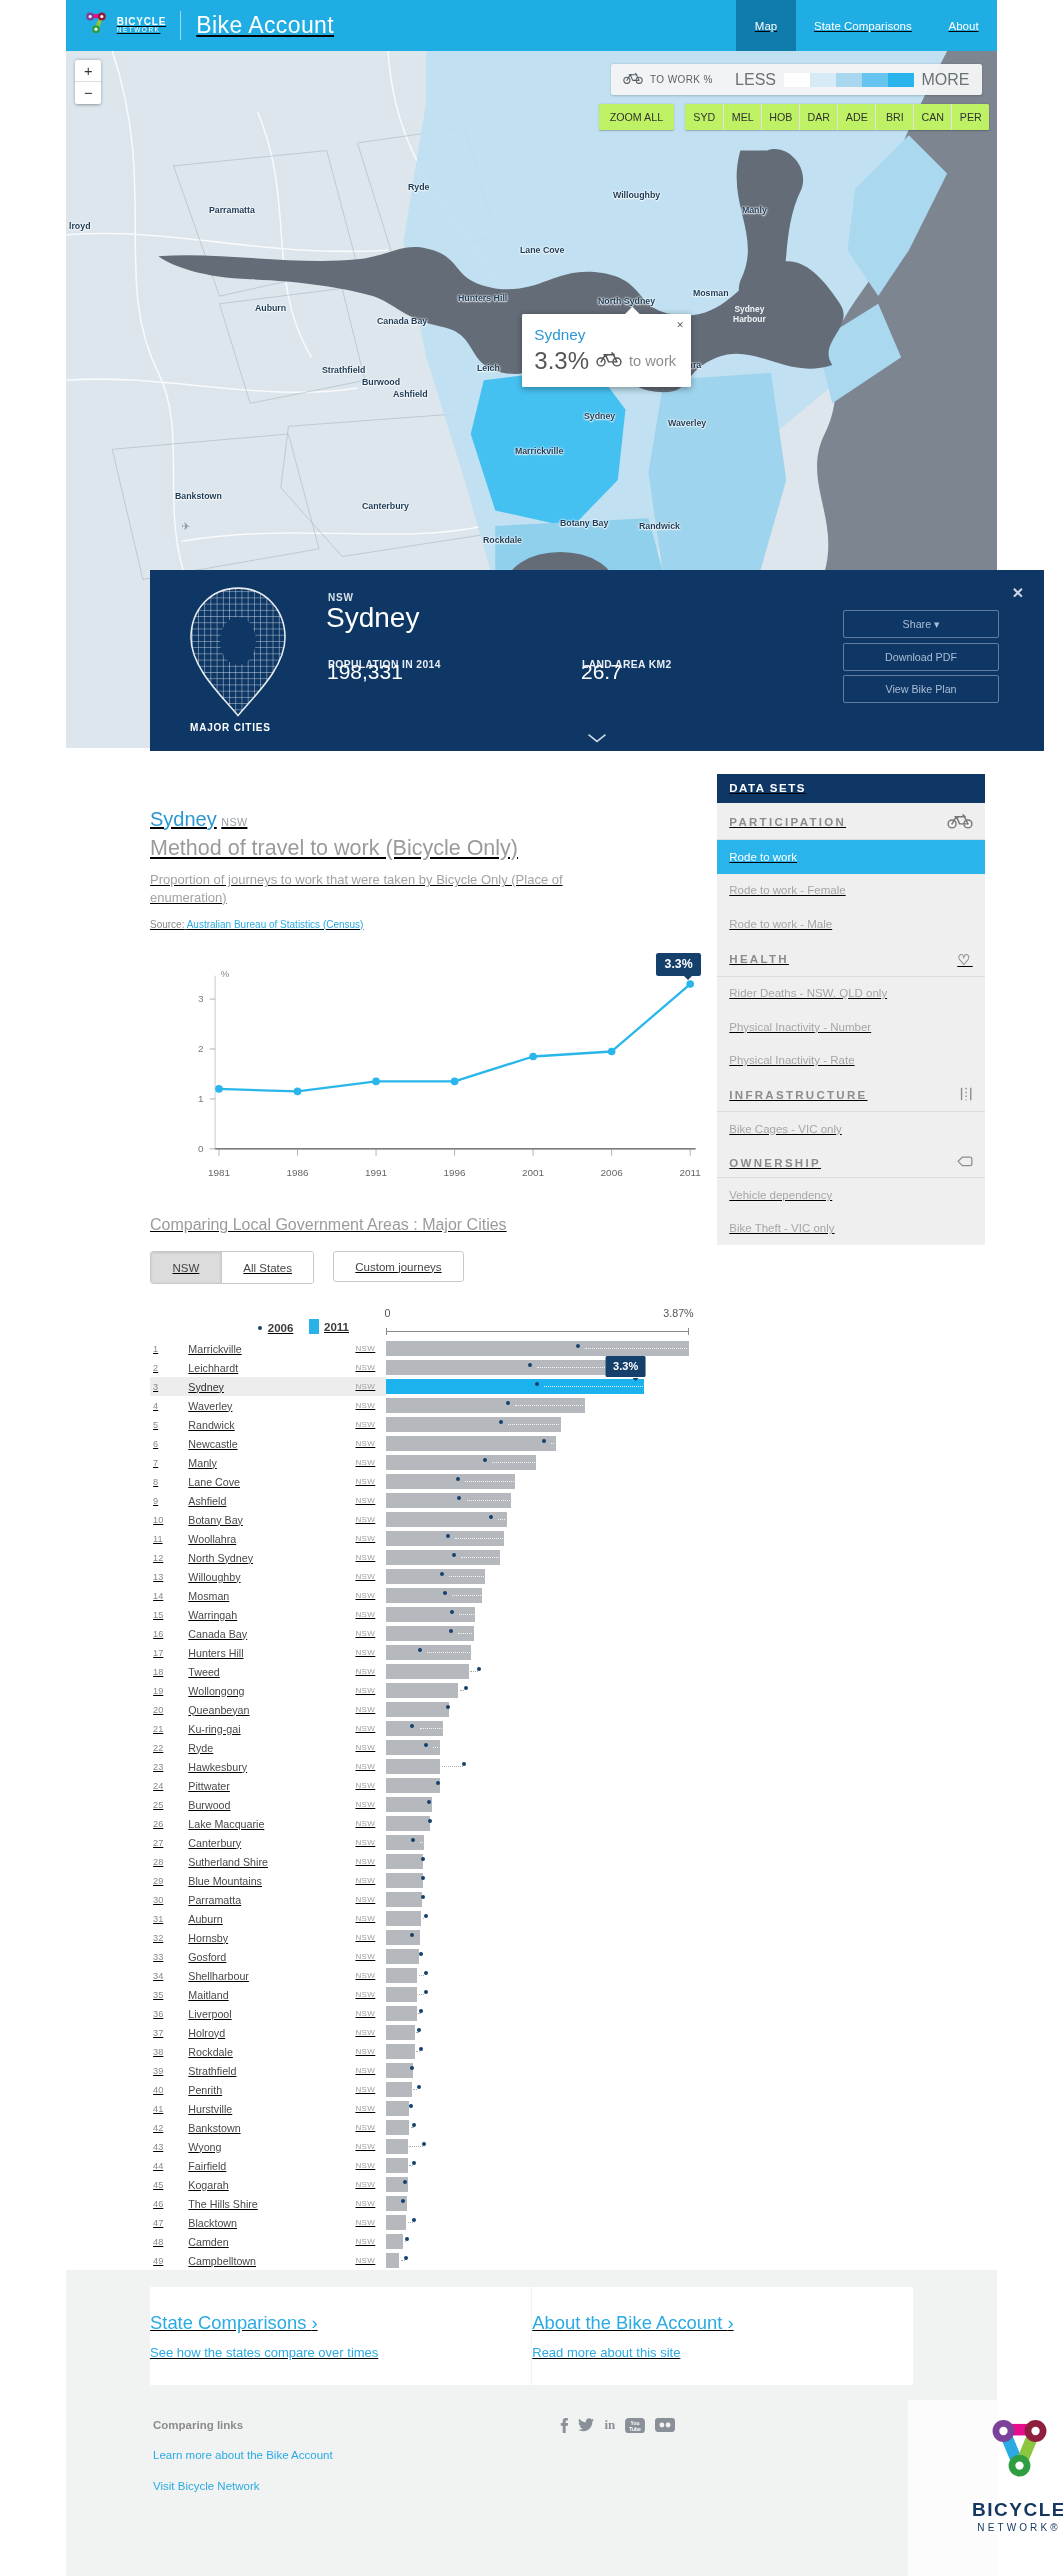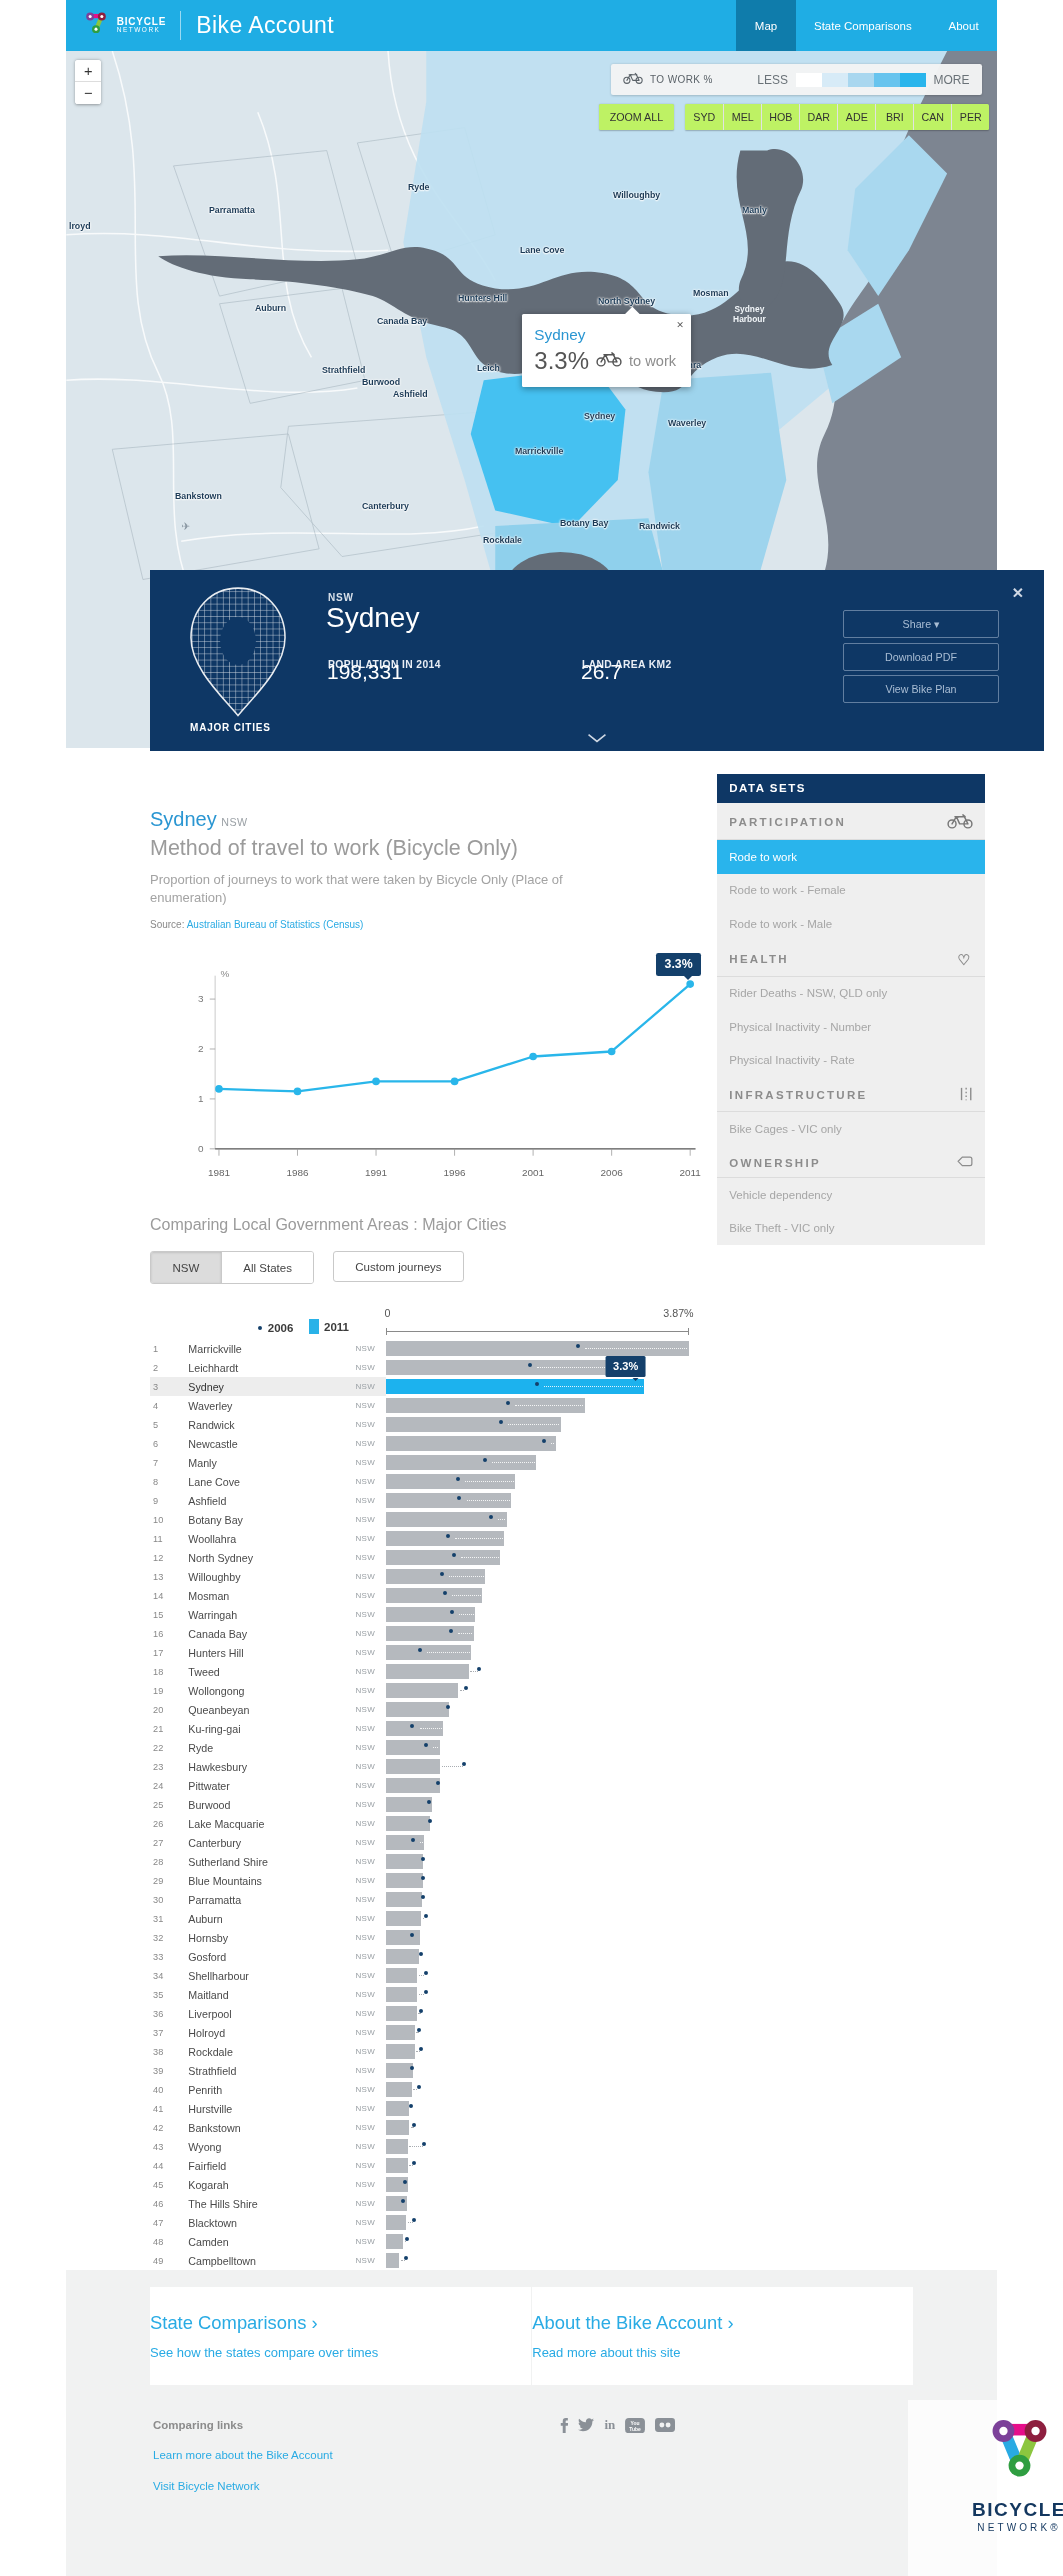--- a/index.html
+++ b/index.html
@@ -1,17 +1,17 @@
 <!DOCTYPE html>
 <html style="font-size:12.3px"><head>
 <meta charset="utf-8">
 <style>
   * { margin:0; padding:0; box-sizing:border-box; }
   body { font-family:"Liberation Sans", sans-serif; background:#fff; }
-  .page { width:931px; position:relative; margin:0 auto; }
+  .page { width:931px; position:relative; margin:0 auto;text-decoration:underline; }
 
   
   .hdr { height:51px; background:#1fade4; display:flex; align-items:center; padding:0 0 0 17px; position:relative; z-index:30; }
   .brand { display:flex; align-items:center; gap:7.7px; }
   .brand-txt { color:#fff; line-height:1; }
   .brand-txt .b1 { font-size:10px; font-weight:bold; letter-spacing:0.8px; }
   .brand-txt .b2 { font-size:6.5px; letter-spacing:1.5px; }
   .hdr-div { width:0.8px; height:29px; background:rgba(255,255,255,.55); margin:0 15.3px 0 14px; }
   .app-title { color:#fff; font-size:23px; font-weight:300; letter-spacing:0.4px; }
   .hdr-nav { margin-left:auto; display:flex; align-items:stretch; height:51px; }
@@ -23,21 +23,21 @@
   .map-svg { position:absolute; inset:0; }
   .map-label { position:absolute; font-size:8.8px; font-weight:bold; color:#1c3b57; white-space:nowrap;
     text-shadow:0 0 2.3px #fff, 0 0 2.3px #fff, 0 0.8px 1.5px #fff; transform:translate(-3.1px,-4.6px); }
   .map-label.water { color:#f2f6f9; text-shadow:none; font-size:8.4px; width:43px; white-space:normal; text-align:center; line-height:1.15; }
   .map-zoom { position:absolute; left:9.2px; top:9.2px; width:26px; background:#fff; border-radius:3.1px; box-shadow:0 0.8px 3.1px rgba(0,0,0,.35); overflow:hidden; z-index:6;}
   .map-zoom button { display:block; width:26px; height:22px; background:#fff; border:none; font-size:14.6px; color:#333; cursor:pointer; }
   .map-zoom button:first-child { border-bottom:0.8px solid #ddd; }
   .map-legend { position:absolute; top:13px; right:15.3px; width:371px; height:31px; background:rgba(243,244,244,.97);
     border-radius:2.3px; box-shadow:0 0.8px 2.3px rgba(0,0,0,.18); display:flex; align-items:center; padding:0 12.3px; z-index:6; }
   .map-legend .lt { font-size:10px; color:#5a6268; letter-spacing:0.4px; margin-left:7px; }
-  .map-legend .less, .map-legend .more { font-size:12px; color:#6a7278; }
+  .map-legend .less, .map-legend .more { font-size:16px; color:#6a7278; }
   .map-legend .less { margin-left:auto; margin-right:7.7px; }
   .map-legend .more { margin-left:7.7px; }
   .swatches { display:flex; }
   .swatch { width:26px; height:14px; }
   .city-bar { position:absolute; top:53px; right:7.7px; display:flex; gap:11.5px; z-index:6; }
   .zoom-all, .city-btn { height:26px; background:#bef264; border:none; font-size:10.7px; color:#333; cursor:pointer; box-shadow:0 0.8px 1.5px rgba(0,0,0,.25); }
   .zoom-all { padding:0 10.7px; border-radius:1.5px; }
   .city-group { display:flex; border-radius:1.5px; overflow:hidden; box-shadow:0 0.8px 1.5px rgba(0,0,0,.25); }
   .city-btn { width:38px; box-shadow:none; border-left:0.8px solid #e2e2e2; }
   .city-btn:first-child { border-left:none; }

